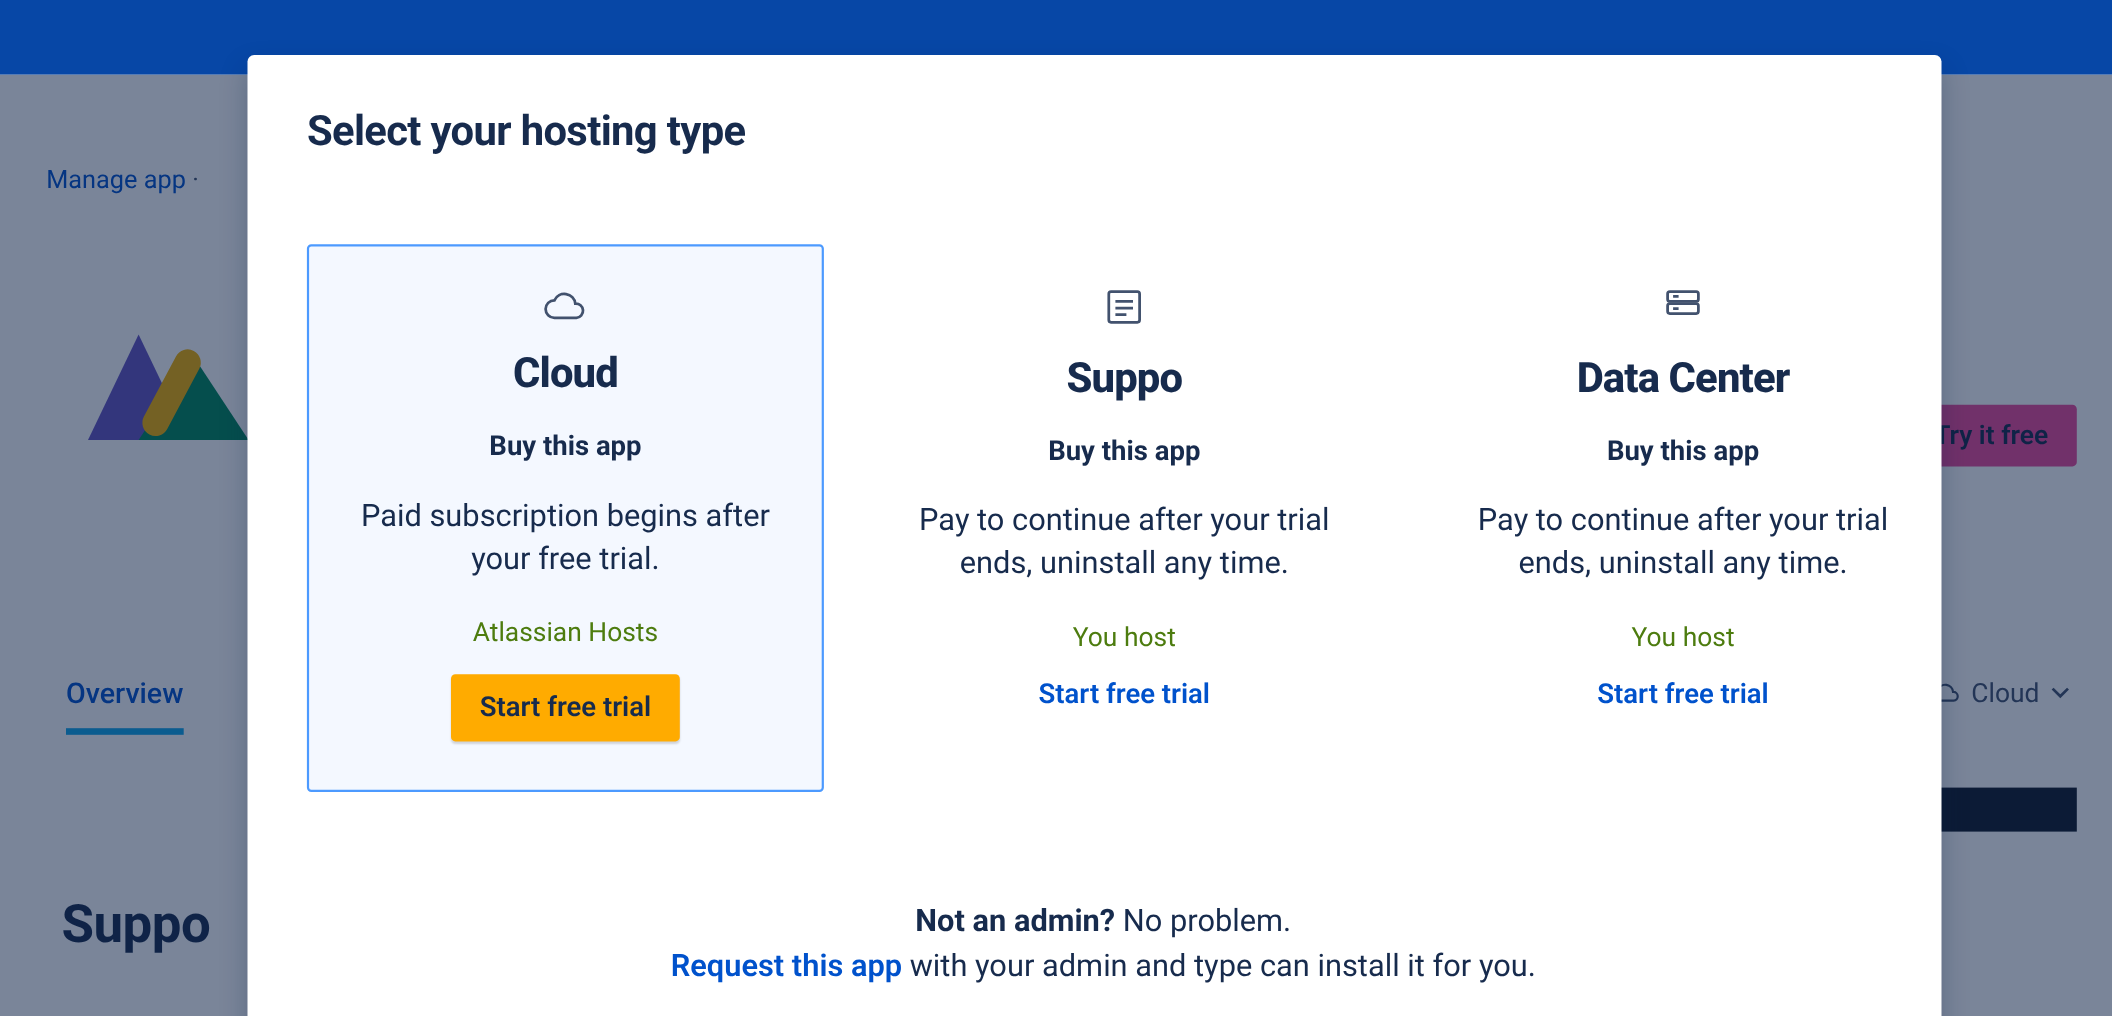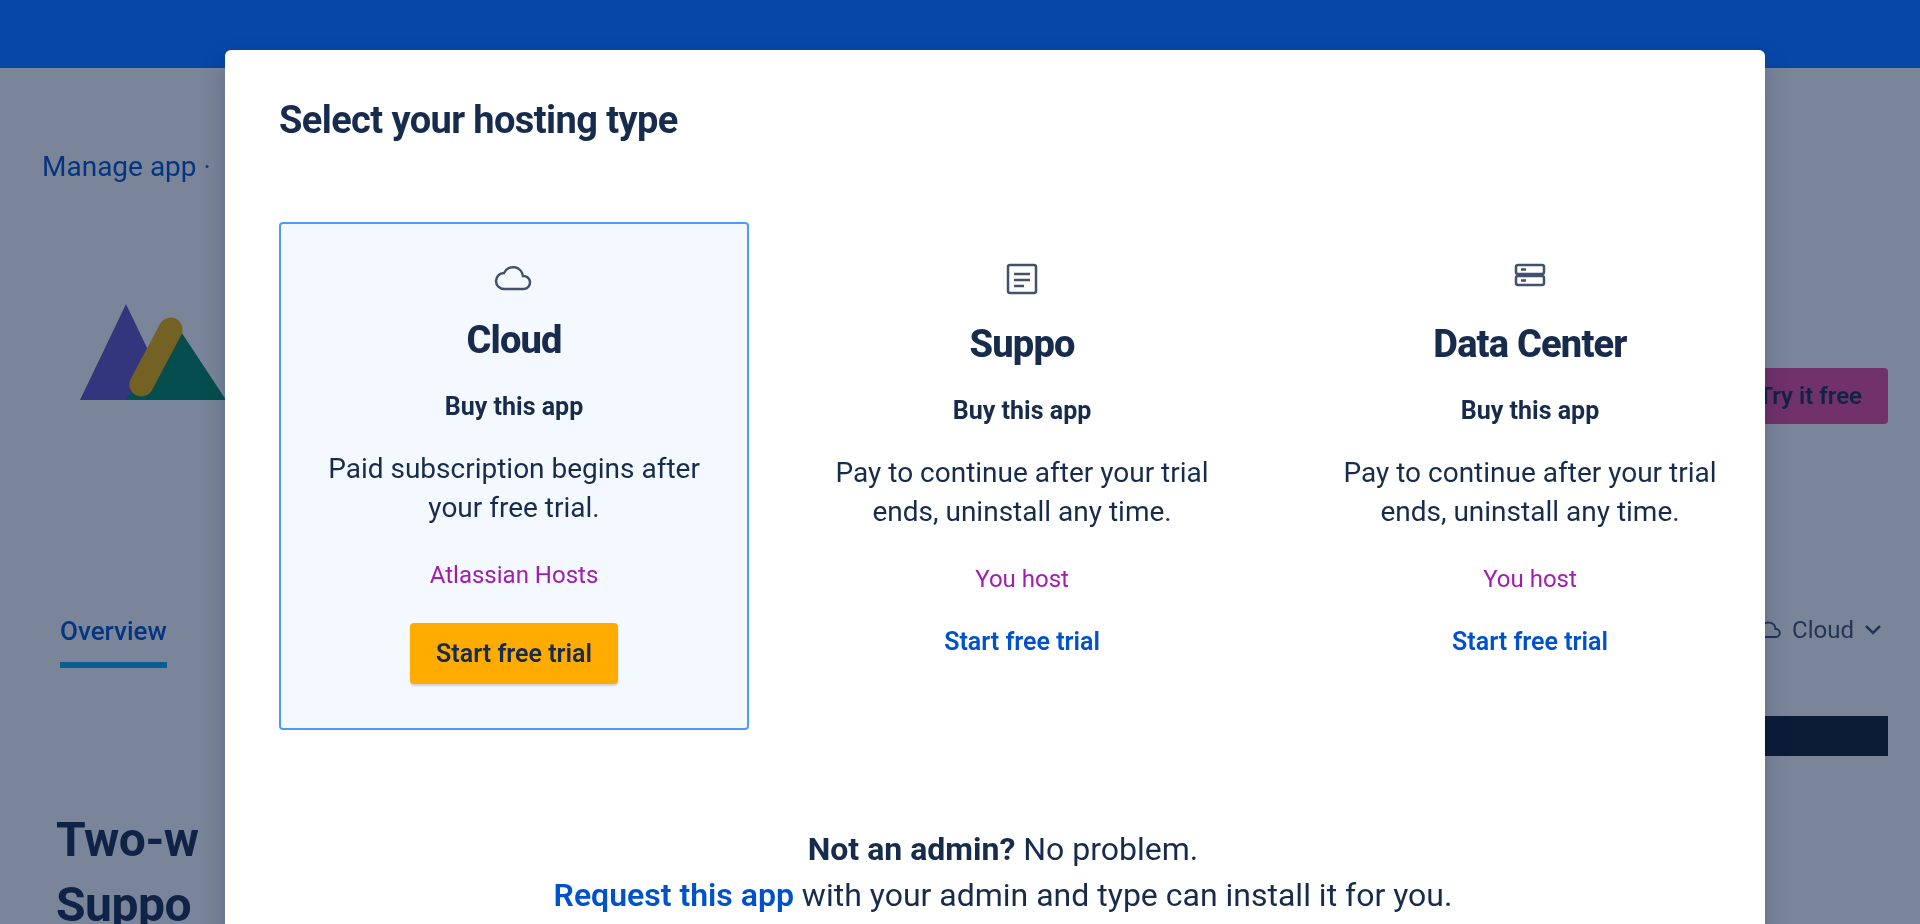--- a/index.html
+++ b/index.html
@@ -25,21 +25,21 @@
   left: 0;
   width: 100%;
   height: calc(924px - 68px);
   background: #fff;
 }
 
 .breadcrumb {
   position: absolute;
   top: 82px;
   left: 42px;
-  font-size: 28px;
+  font-size: 23px;
   color: #0052cc;
 }
 .breadcrumb .sep { color: #42526e; }
 
 .app-logo {
   position: absolute;
   top: 228px;
   left: 68px;
 }
 
@@ -171,22 +171,22 @@
 
 .option .desc {
   font-size: 28px;
   color: #172b4d;
   line-height: 1.4;
   margin-bottom: 34px;
 }
 
 .option .host {
   font-size: 24px;
-  color: #a21caf;
-  margin-bottom: 34px;
+  color: #4d7c0f;
+  margin-bottom: 24px;
   text-align: center;
 }
 
 .start-btn-primary {
   display: inline-block;
   background: #ffab00;
   color: #172b4d;
   font-size: 25px;
   font-weight: 600;
   padding: 16px 26px;
@@ -196,21 +196,21 @@
 
 .start-btn-link {
   color: #0052cc;
   font-size: 25px;
   font-weight: 600;
 }
 
 .admin-line {
   text-align: center;
   margin-top: 100px;
-  font-size: 32px;
+  font-size: 28px;
   color: #172b4d;
   margin-left: 16px;
 }
 .admin-line .strong { font-weight: 700; }
 .admin-line .req-link { color: #0052cc; font-weight: 600; text-align: center; }
 
 </style>
 </head>
 <body>
 
@@ -242,21 +242,20 @@
     </svg>
     <span>Cloud</span>
     <svg width="18" height="12" viewBox="0 0 18 12">
       <path d="M2 2l7 7 7-7" fill="none" stroke="#42526e" stroke-width="2.5"></path>
     </svg>
   </div>
 
   <div class="dark-thumb"></div>
 
   <div class="page-headline">
-    <div>Two-w</div>
     <div>Suppo</div>
 
   </div>
 </div>
 
 <div class="overlay"></div>
 
 <div class="modal">
   <h1 class="modal-title">Select your hosting type</h1>
 

